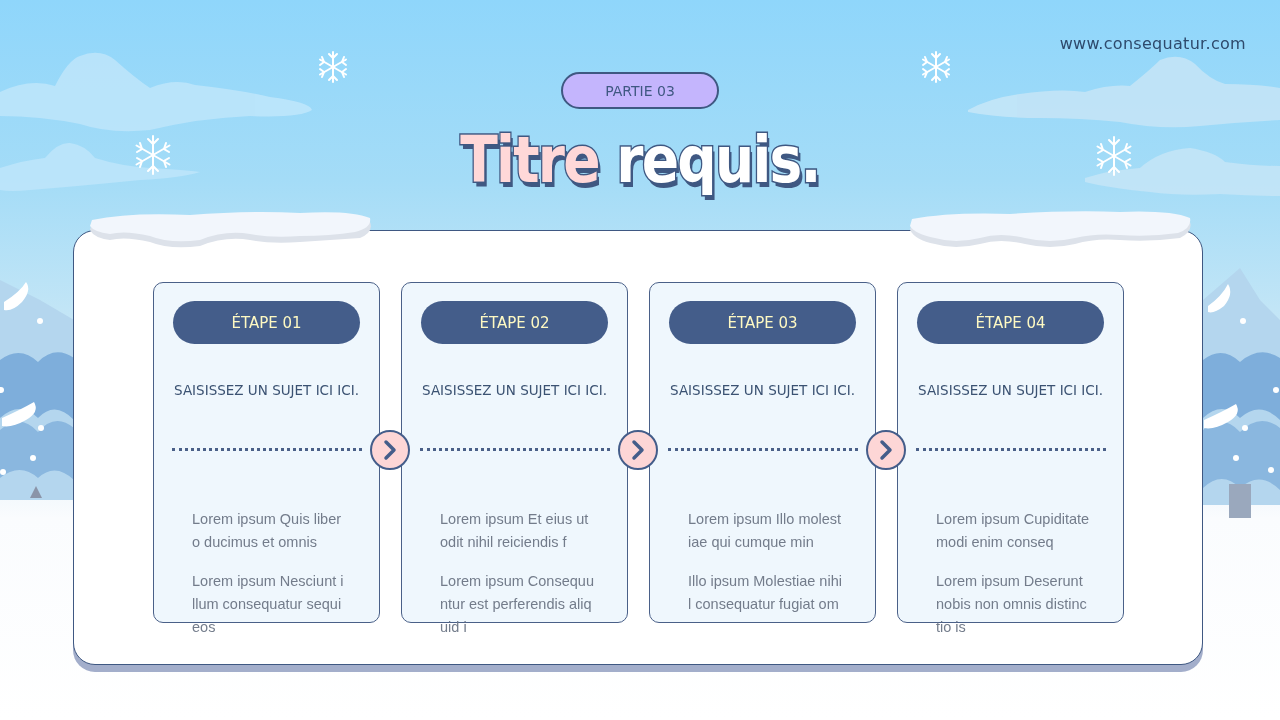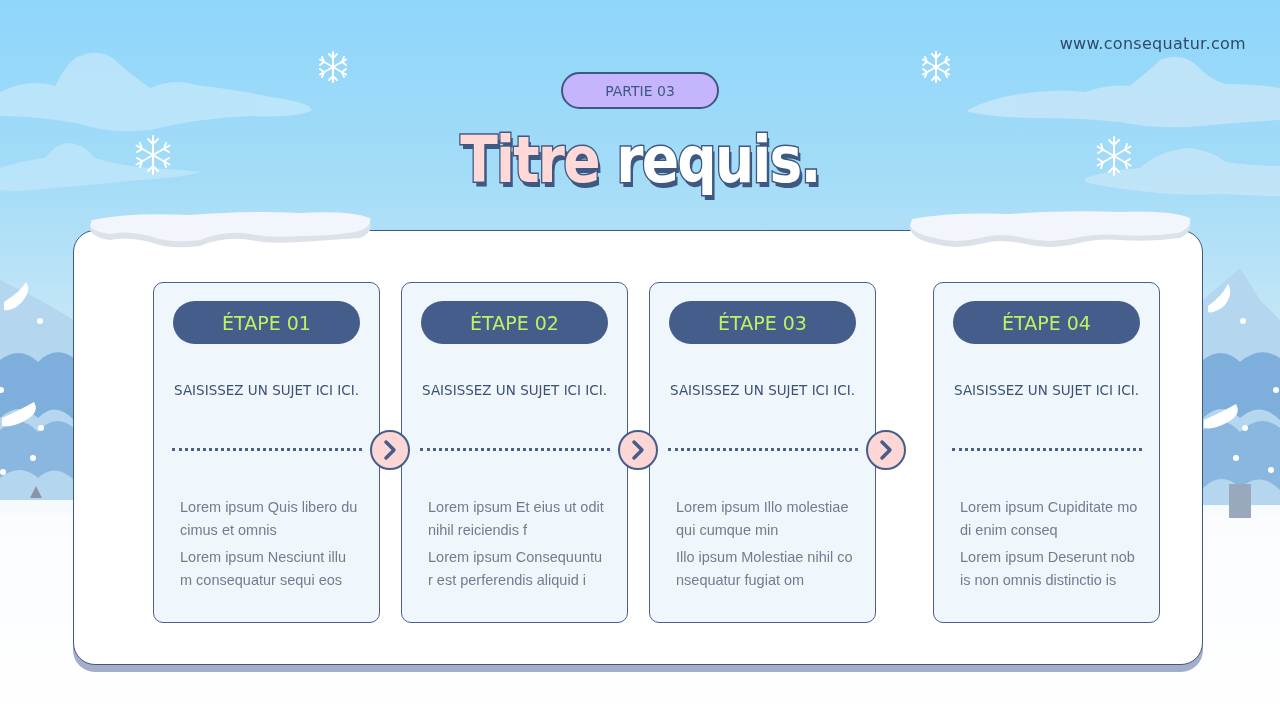--- a/index.html
+++ b/index.html
@@ -46,36 +46,36 @@
   }
 
   .card {
     position: absolute; top: 282px; width: 227px; height: 341px;
     background: #eff7fd; border: 1.5px solid #4a6088; border-radius: 10px;
   }
   .step-pill {
     position: absolute; left: 19px; top: 18px; width: 187px; height: 43px;
     background: #445d8a; border-radius: 22px;
     display: flex; align-items: center; justify-content: center;
-    color: #bef264; font-family: "DejaVu Sans", sans-serif; font-size: 19px;
+    color: #fef9c3; font-family: "DejaVu Sans", sans-serif; font-size: 15px;
   }
   .subject {
     position: absolute; left: 20px; top: 97px; width: 185px; text-align: right;
     color: #3b5272; font-family: "DejaVu Sans", sans-serif; font-size: 13.5px; line-height: 21px;
   }
   .dotted {
     position: absolute; left: 18px; top: 165px; width: 190px; height: 0;
     border-top: 3px dotted #4a6088;
   }
   .body-text {
     position: absolute; left: 22px; top: 209px; width: 186px;
     color: #737c8b; font-family: "Liberation Sans", sans-serif; font-size: 14.5px; line-height: 23px;
     word-break: break-all;
   }
-  .body-text p { margin: 4px; }
+  .body-text p { margin: 16px; }
 
   .arrow-btn {
     position: absolute; width: 40px; height: 40px; top: 430px;
     background: #fdd6d6; border: 2px solid #445d8a; border-radius: 50%;
     display: flex; align-items: center; justify-content: center;
   }
 </style>
 </head>
 <body>
 
@@ -193,21 +193,21 @@
 <div class="card" style="left:649px;">
   <div class="step-pill">ÉTAPE 03</div>
   <div class="subject">SAISISSEZ UN SUJET ICI ICI.</div>
   <div class="dotted"></div>
   <div class="body-text">
     <p>Lorem ipsum Illo molestiae qui cumque min</p>
     <p>Illo ipsum Molestiae nihil consequatur fugiat om</p>
   </div>
 </div>
 
-<div class="card" style="left:933px;">
+<div class="card" style="left:897px;">
   <div class="step-pill">ÉTAPE 04</div>
   <div class="subject">SAISISSEZ UN SUJET ICI ICI.</div>
   <div class="dotted"></div>
   <div class="body-text">
     <p>Lorem ipsum Cupiditate modi enim conseq</p>
     <p>Lorem ipsum Deserunt nobis non omnis distinctio is</p>
   </div>
 </div>
 
 <div class="arrow-btn" style="left:370px;">

